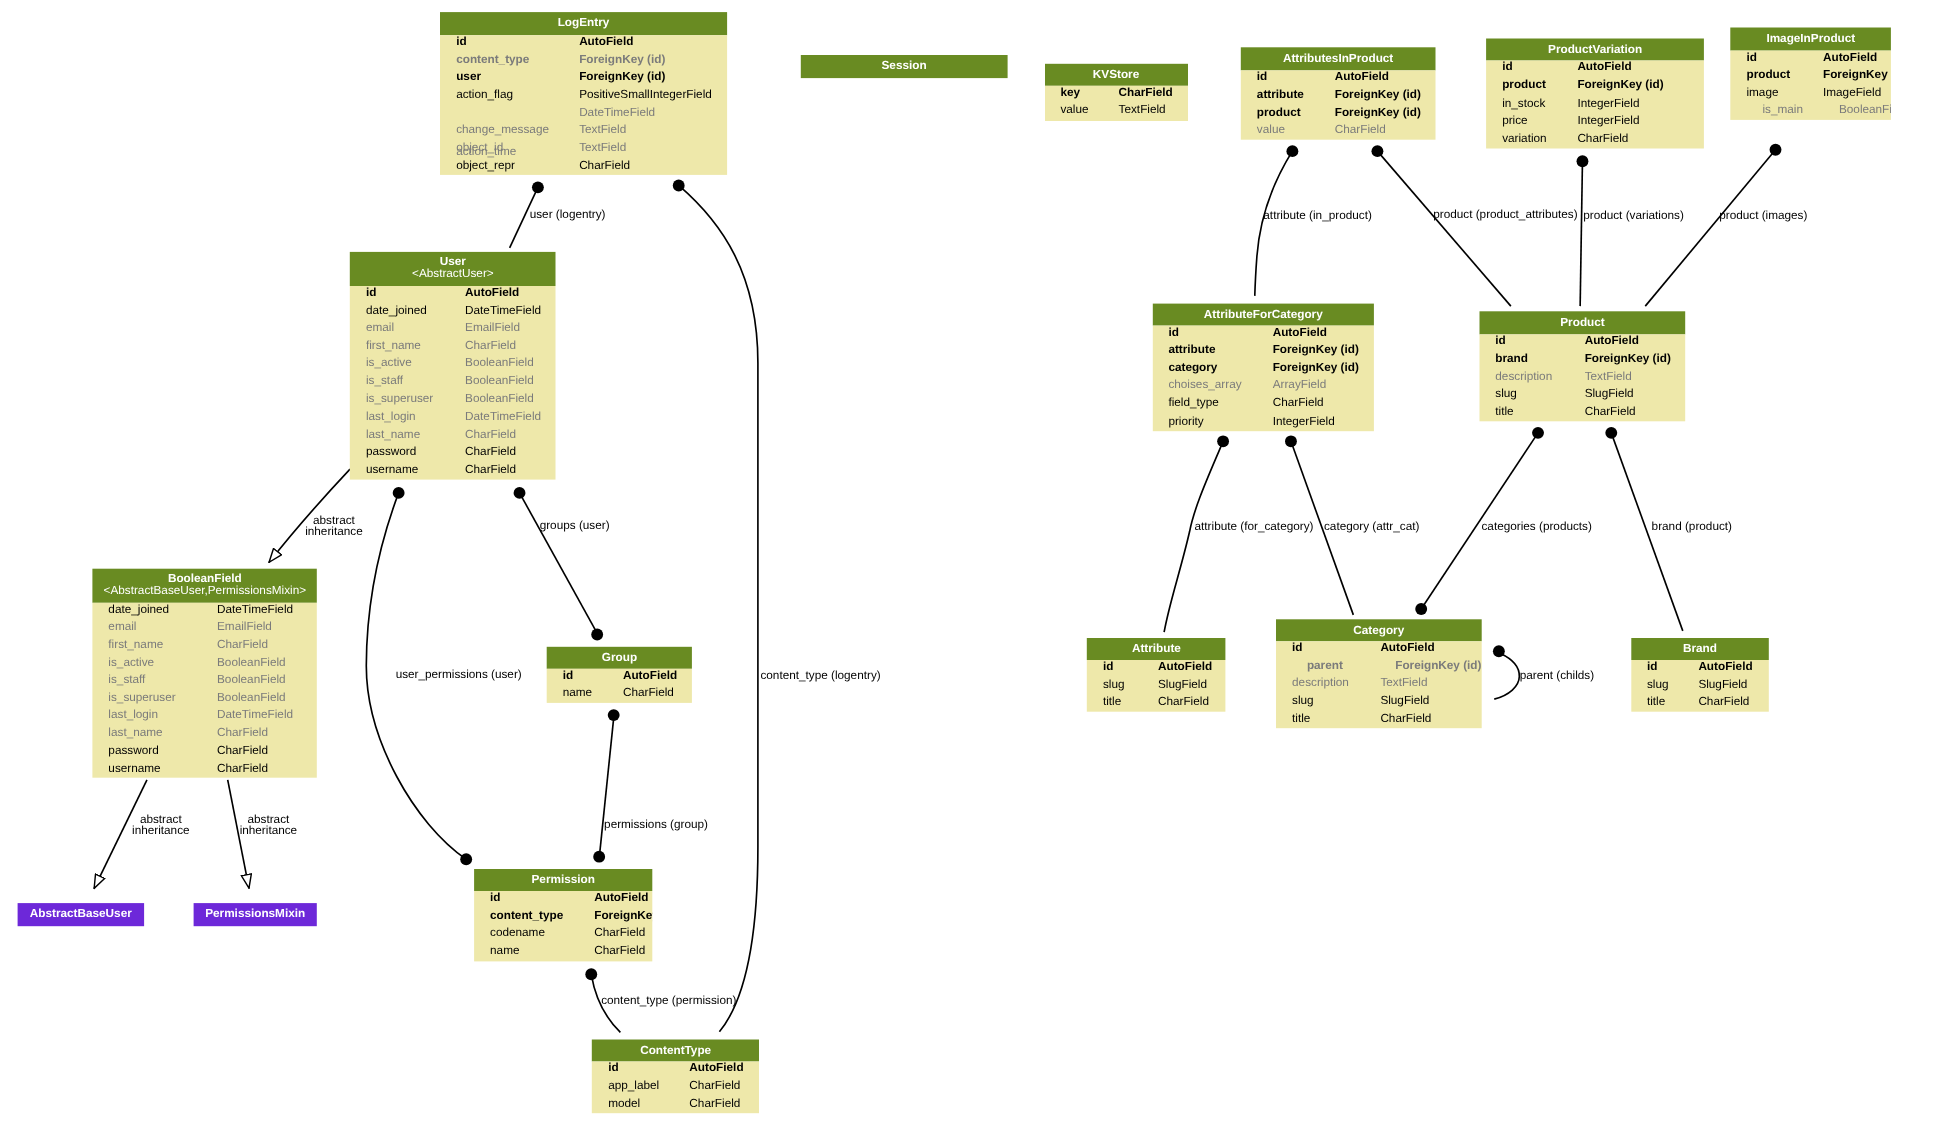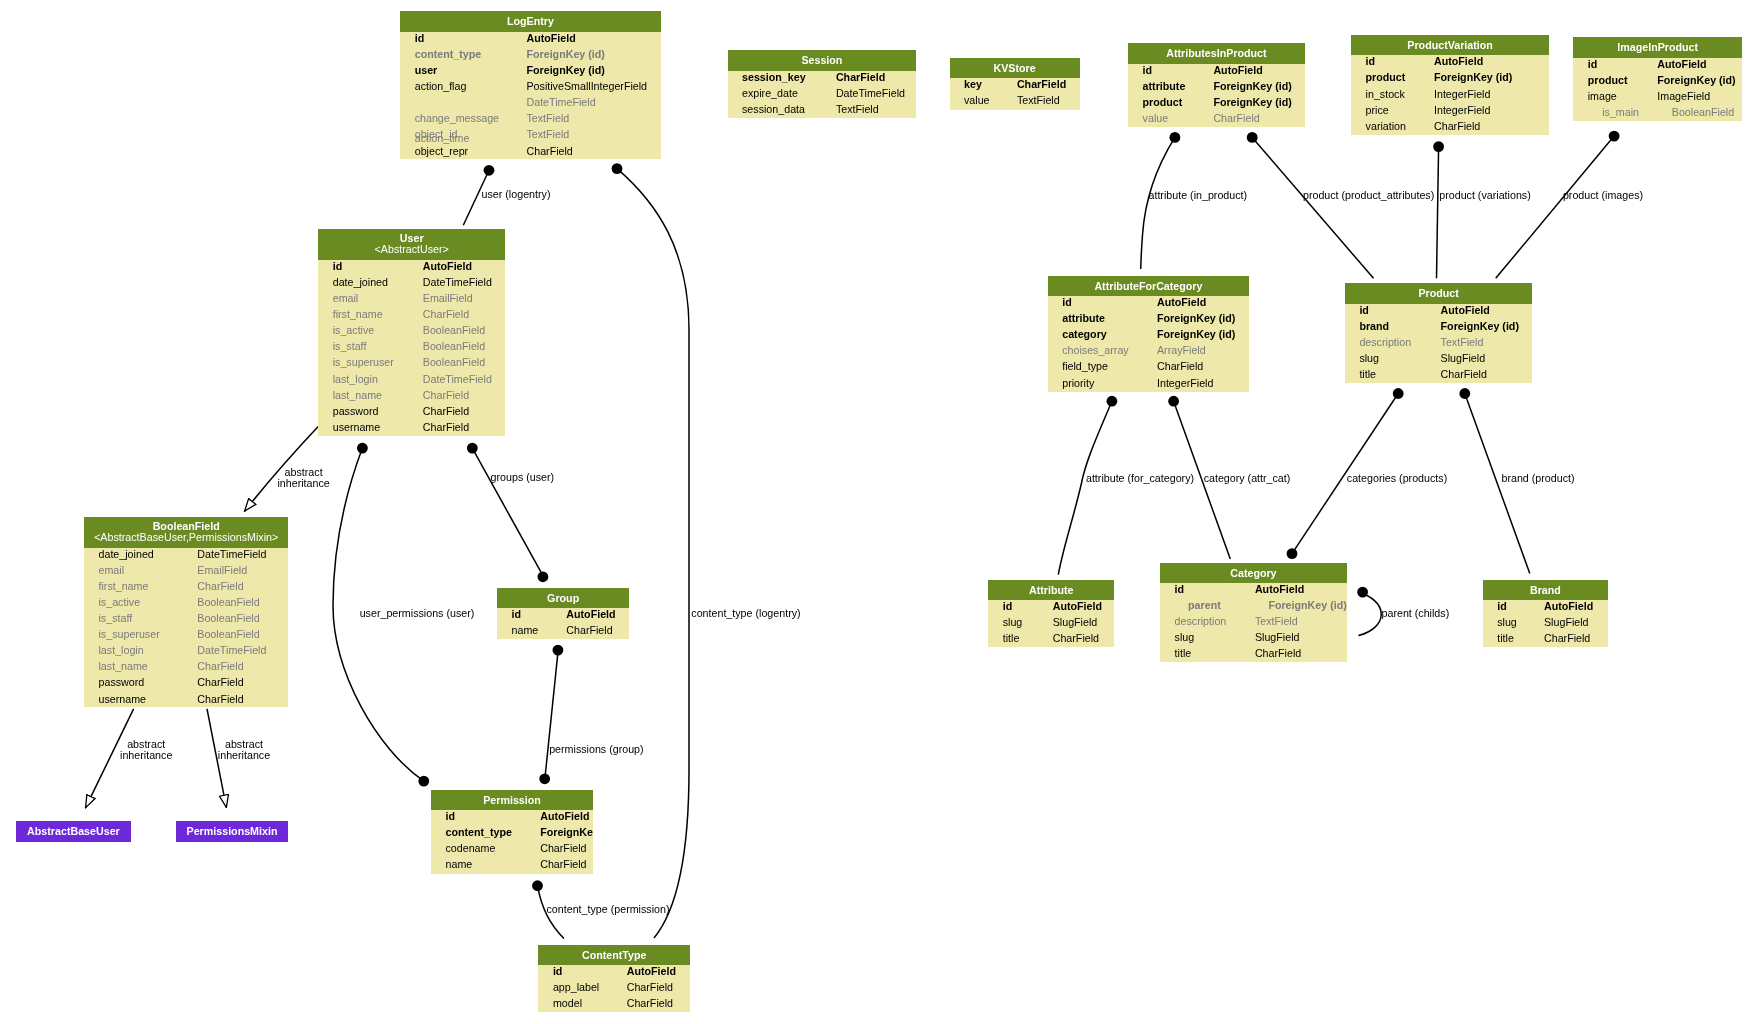--- a/index.html
+++ b/index.html
@@ -92,27 +92,20 @@
 <div class="row"><span class="nm" style="margin-left:14.5px;width:111.8px;">action_flag</span><span class="">PositiveSmallIntegerField</span></div>
 <div class="row"><span class="nm g" style="margin-left:14.5px;width:111.8px;margin-top:36px;">action_time</span><span class="g">DateTimeField</span></div>
 <div class="row"><span class="nm g" style="margin-left:14.5px;width:111.8px;">change_message</span><span class="g">TextField</span></div>
 <div class="row"><span class="nm g" style="margin-left:14.5px;width:111.8px;">object_id</span><span class="g">TextField</span></div>
 <div class="row"><span class="nm" style="margin-left:14.5px;width:111.8px;">object_repr</span><span class="">CharField</span></div>
 </div>
       </div>
     </div>
 <div class="tbl" style="left:711.5px;top:50.1px;width:188.8px;padding-left:16px;">
 <div class="hd" style="height:20.6px;line-height:20.6px;display:block;">Session</div>
-<div class="bd" style="height:47.2px;overflow:hidden;">
-        <div style="margin-top:-2.1px;">
-<div class="row"><span class="nm b" style="margin-left:14.5px;width:93.9px;">session_key</span><span class="b">CharField</span></div>
-<div class="row"><span class="nm" style="margin-left:14.5px;width:93.9px;">expire_date</span><span class="">DateTimeField</span></div>
-<div class="row"><span class="nm" style="margin-left:14.5px;width:93.9px;">session_data</span><span class="">TextField</span></div>
-</div>
-      </div>
     </div>
 <div class="tbl" style="left:949.5px;top:57.9px;width:130.2px;">
 <div class="hd" style="height:20.6px;line-height:20.6px;display:block;">KVStore</div>
 <div class="bd" style="height:31.2px;overflow:hidden;">
         <div style="margin-top:-2.1px;">
 <div class="row"><span class="nm b" style="margin-left:14.5px;width:52.9px;">key</span><span class="b">CharField</span></div>
 <div class="row"><span class="nm" style="margin-left:14.5px;width:52.9px;">value</span><span class="">TextField</span></div>
 </div>
       </div>
     </div>
@@ -132,21 +125,21 @@
 <div class="bd" style="height:79.3px;overflow:hidden;">
         <div style="margin-top:-2.1px;">
 <div class="row"><span class="nm b" style="margin-left:14.5px;width:68.4px;">id</span><span class="b">AutoField</span></div>
 <div class="row"><span class="nm b" style="margin-left:14.5px;width:68.4px;">product</span><span class="b">ForeignKey (id)</span></div>
 <div class="row"><span class="nm" style="margin-left:14.5px;width:68.4px;">in_stock</span><span class="">IntegerField</span></div>
 <div class="row"><span class="nm" style="margin-left:14.5px;width:68.4px;">price</span><span class="">IntegerField</span></div>
 <div class="row"><span class="nm" style="margin-left:14.5px;width:68.4px;">variation</span><span class="">CharField</span></div>
 </div>
       </div>
     </div>
-<div class="tbl" style="left:1573.2px;top:37px;width:169px;">
+<div class="tbl" style="left:1573.2px;top:25px;width:146px;">
 <div class="hd" style="height:20.6px;line-height:20.6px;display:block;">ImageInProduct</div>
 <div class="bd" style="height:63.3px;overflow:hidden;">
         <div style="margin-top:-2.1px;">
 <div class="row"><span class="nm b" style="margin-left:14.5px;width:69.6px;">id</span><span class="b">AutoField</span></div>
 <div class="row"><span class="nm b" style="margin-left:14.5px;width:69.6px;">product</span><span class="b">ForeignKey (id)</span></div>
 <div class="row"><span class="nm" style="margin-left:14.5px;width:69.6px;">image</span><span class="">ImageField</span></div>
 <div class="row"><span class="nm g" style="margin-left:29px;width:69.6px;">is_main</span><span class="g">BooleanField</span></div>
 </div>
       </div>
     </div>

